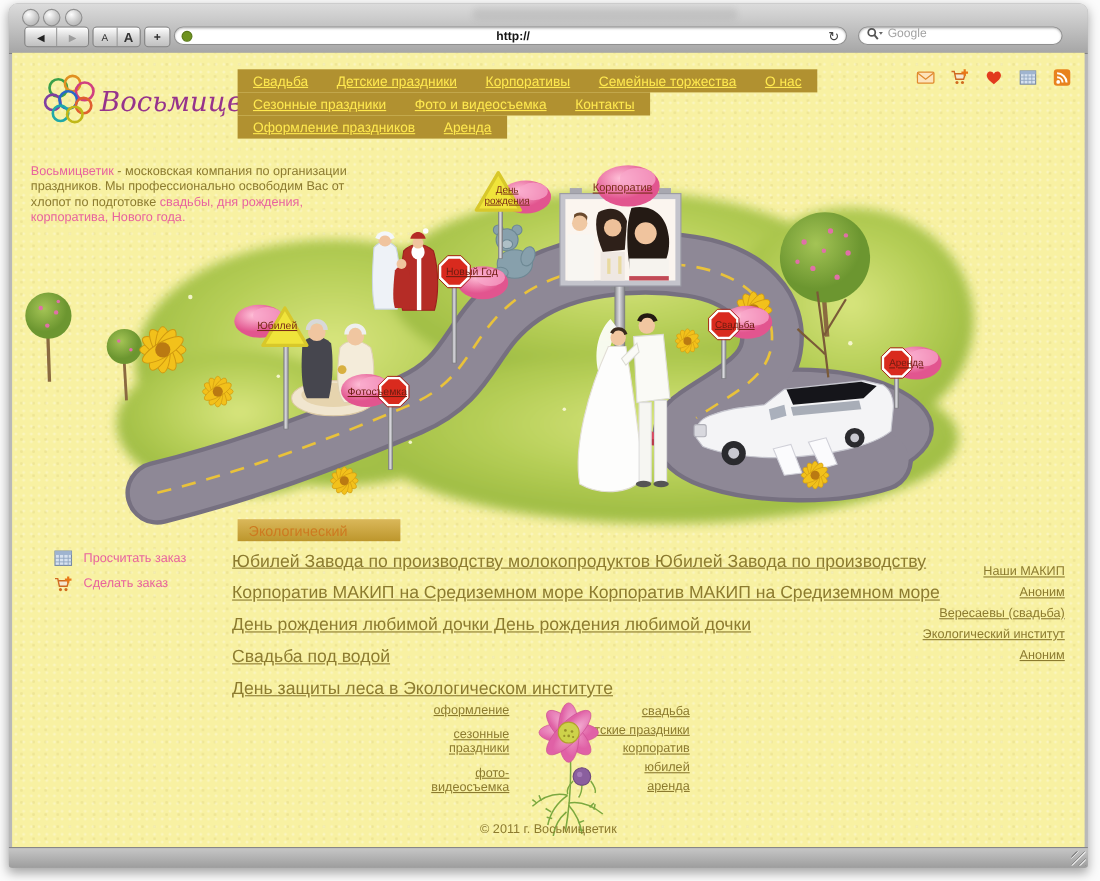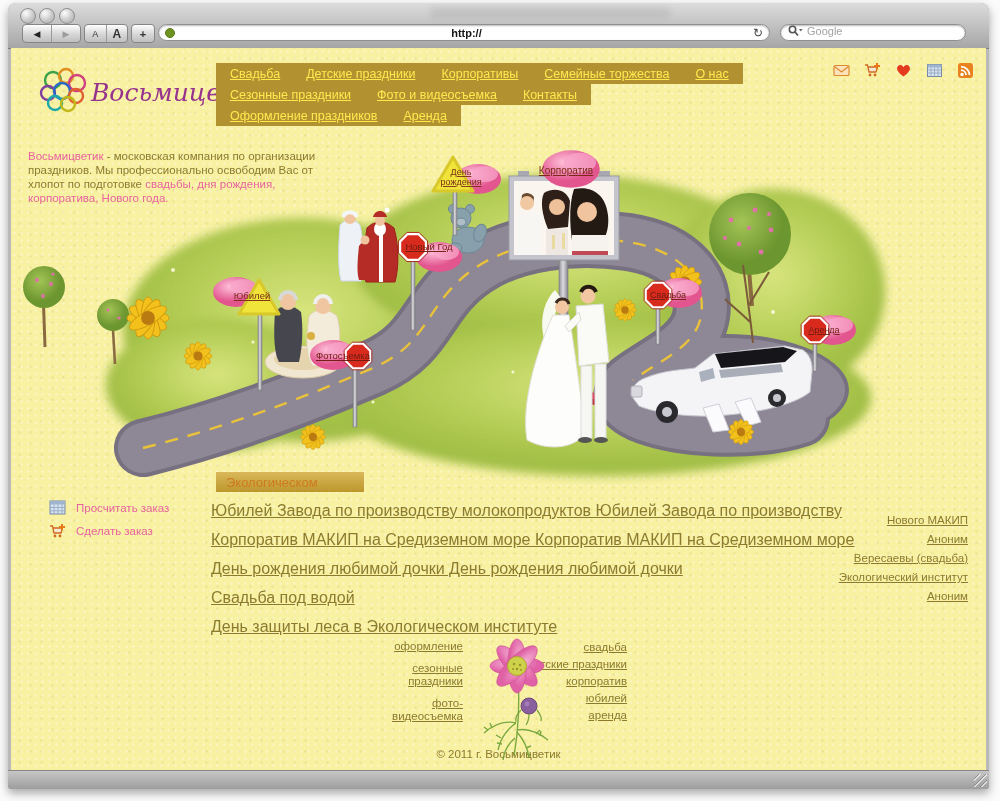--- a/index.html
+++ b/index.html
@@ -433,32 +433,32 @@
           <path d="M 1,3 L 3.5,3 L 5,10 L 12,10 L 13.5,5 L 4,5" fill="#f6e8d0" stroke="#d06a20" stroke-width="1.3"></path>
           <circle cx="6" cy="13" r="1.4" fill="#d06a20"></circle>
               <circle cx="11" cy="13" r="1.4" fill="#d06a20"></circle>
           <path d="M 13,1 L 13,7 M 10,4 L 16,4" stroke="#e87818" stroke-width="2"></path>
         </svg>
         <span>Сделать заказ</span>
       </div>
     </div>
 
     <div class="prbar">
-      <span>Экологическом</span>
+      <span>Экологический</span>
     </div>
     <div class="prlinks">
       <a>Юбилей Завода по производству молокопродуктов Юбилей Завода по производству</a>
       <a>Корпоратив МАКИП на Средиземном море Корпоратив МАКИП на Средиземном море</a>
       <a>День рождения любимой дочки  День рождения любимой дочки</a>
       <a>Свадьба под водой</a>
       <a>День защиты леса в Экологическом институте</a>
     </div>
 
     <div class="cllinks">
-      <a>Нового МАКИП</a>
+      <a>Наши МАКИП</a>
       <a>Аноним</a>
       <a>Вересаевы (свадьба)</a>
       <a>Экологический институт</a>
       <a>Аноним</a>
     </div>
 
     <div class="footL">
       <a>оформление</a>
       <a>сезонные праздники</a>
       <a>фото-видеосъемка</a>

